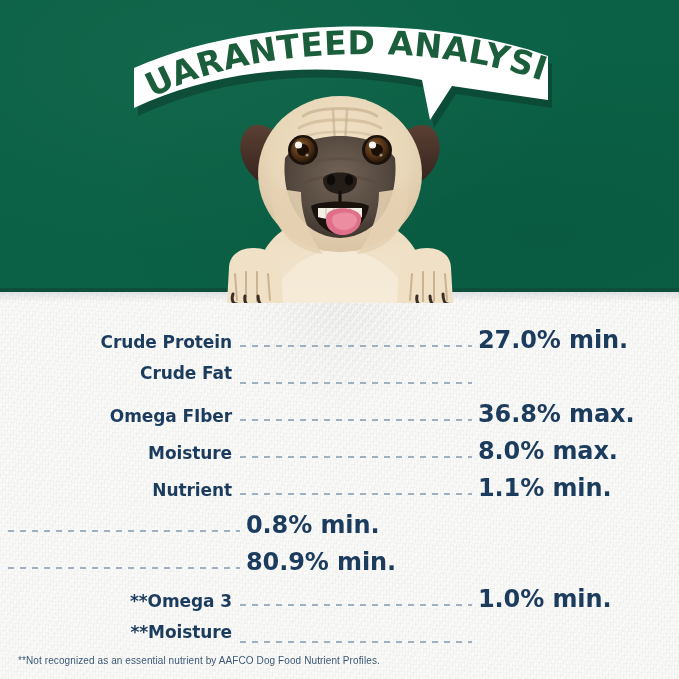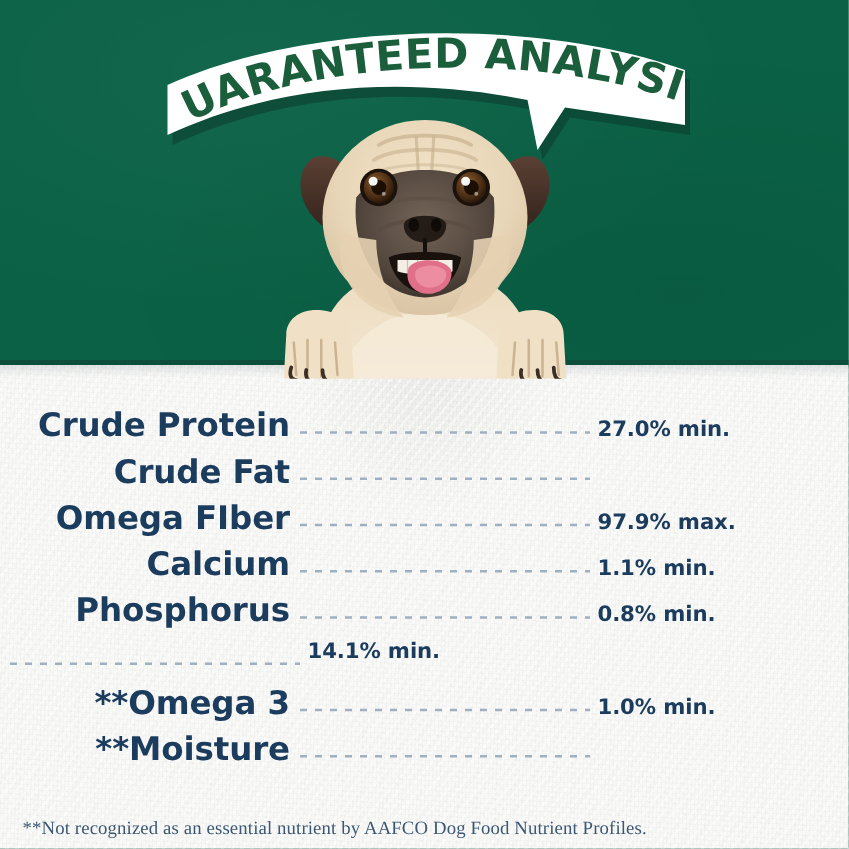--- a/index.html
+++ b/index.html
@@ -94,53 +94,53 @@
     display: flex;
     align-items: baseline;
     height: 37px;
     padding: 0 0 0 0;
   }
   .label {
     width: 232px;
     text-align: right;
     font-family: "DejaVu Sans", sans-serif;
     font-weight: bold;
-    font-size: 26px;
+    font-size: 17px;
     color: #1c3c5e;
     white-space: nowrap;
     letter-spacing: -0.1px;
   }
   .leader {
     flex: 0 0 232px;
     margin: 0 6px 0 8px;
     height: 10px;
     align-self: center;
     position: relative;
     top: 1px;
     background-image: linear-gradient(to right, #9fb0c0 0 6px, rgba(0,0,0,0) 6px 12px);
     background-size: 12px 1.5px;
     background-repeat: repeat-x;
     background-position: left center;
   }
   .value {
     font-family: "DejaVu Sans", sans-serif;
     font-weight: bold;
-    font-size: 17px;
+    font-size: 24px;
     color: #1c3c5e;
     white-space: nowrap;
     letter-spacing: -0.1px;
   }
 
   
   .footnote {
     position: absolute;
     left: 18px;
     top: 655px;
-    font-family: Liberation Serif, serif;
-    font-size: 15px;
+    font-family: Liberation Sans, sans-serif;
+    font-size: 10px;
     color: #3c5874;
     letter-spacing: 0.1px;
     white-space: nowrap;
   }
 </style>
 </head>
 <body>
 
 <div id="poster">
 
@@ -270,39 +270,43 @@
     </div>
 
     <div class="row">
       <div class="label">Crude Fat</div>
       <div class="leader"></div>
     </div>
 
     <div class="row">
       <div class="label">Omega FIber</div>
       <div class="leader"></div>
-      <div class="value">97.9% max.</div>
-    </div>
-
-
-    <div class="row">
-      <div class="label">Calcium</div>
+      <div class="value">36.8% max.</div>
+    </div>
+
+    <div class="row">
+      <div class="label">Moisture</div>
+      <div class="leader"></div>
+      <div class="value">8.0% max.</div>
+    </div>
+
+    <div class="row">
+      <div class="label">Nutrient</div>
       <div class="leader"></div>
       <div class="value">1.1% min.</div>
     </div>
 
     <div class="row">
-      <div class="label">Phosphorus</div>
       <div class="leader"></div>
       <div class="value">0.8% min.</div>
     </div>
 
     <div class="row">
       <div class="leader"></div>
-      <div class="value">14.1% min.</div>
+      <div class="value">80.9% min.</div>
     </div>
 
     <div class="row">
       <div class="label">**Omega 3</div>
       <div class="leader"></div>
       <div class="value">1.0% min.</div>
     </div>
 
     <div class="row">
       <div class="label">**Moisture</div>

